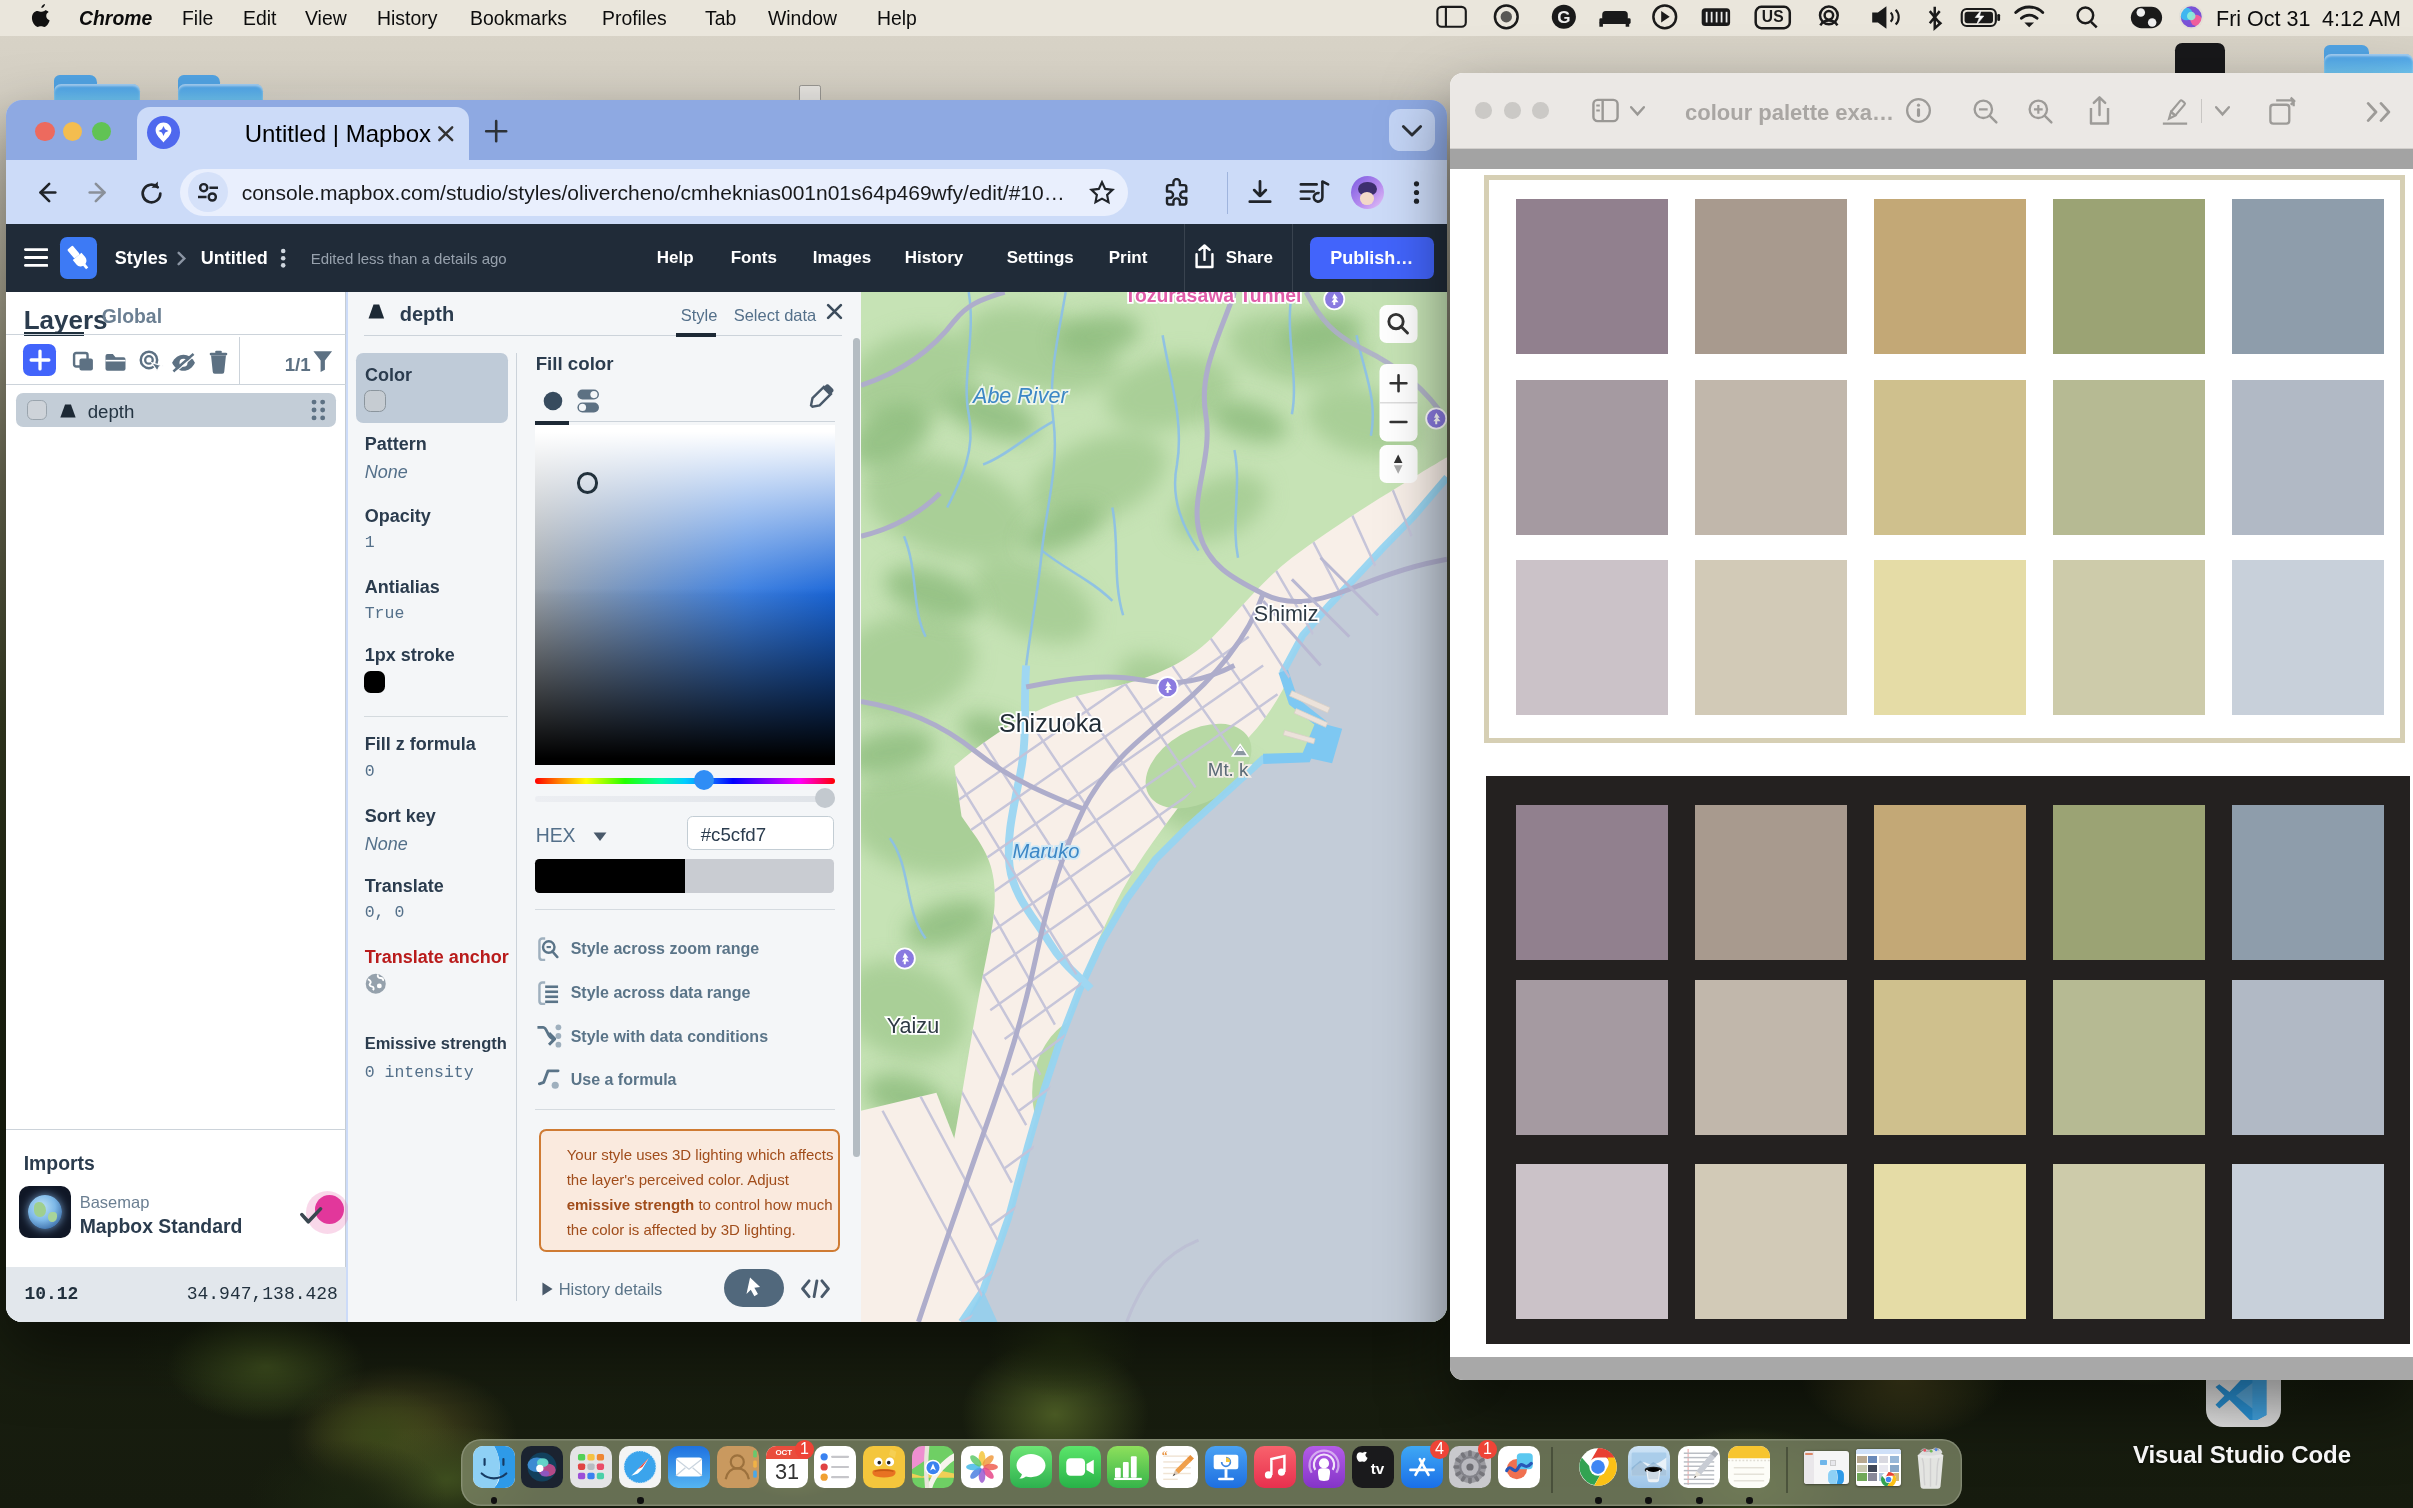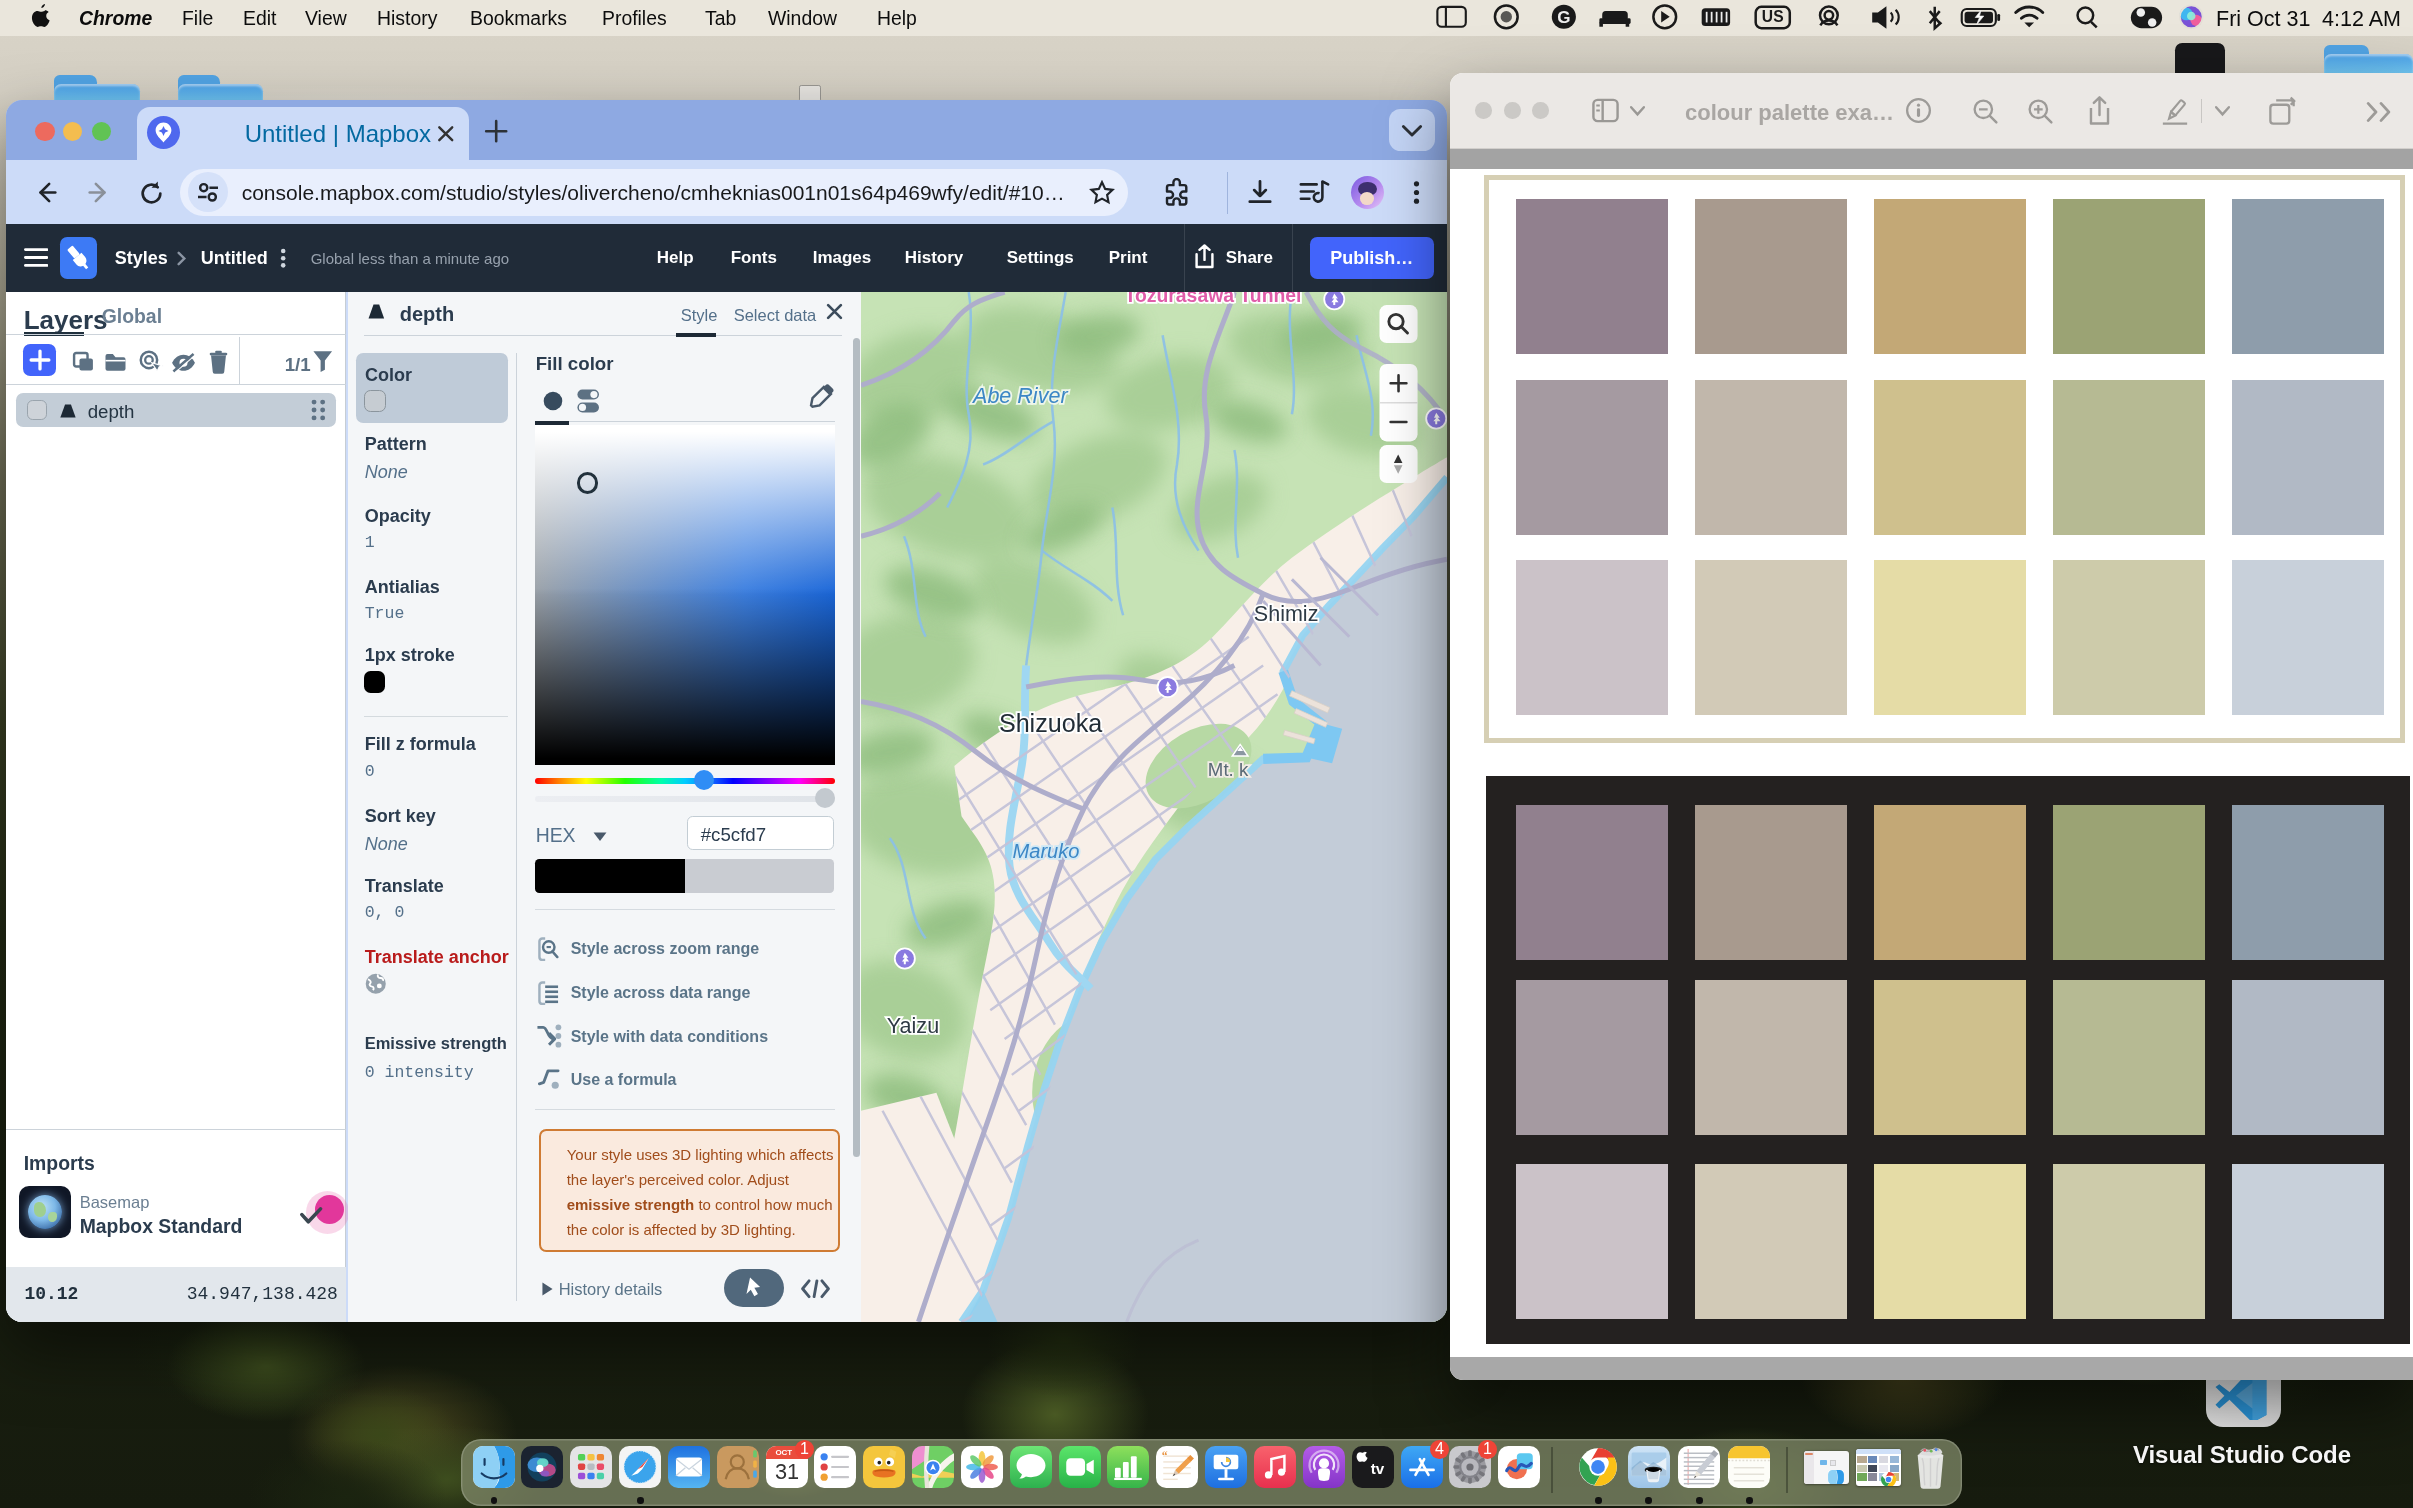--- a/index.html
+++ b/index.html
@@ -196,21 +196,21 @@
       <div class="tl" style="left:29.5px; background:#ed6a5e;"></div>
       <div class="tl" style="left:57px; background:#f4bd4f;"></div>
       <div class="tl" style="left:86px; background:#61c354;"></div>
       <div id="tab">
         <div class="abs" style="left:10.8px; top:9.3px; width:33px; height:33px; border-radius:50%; background:#4f68ee;">
           <svg width="33" height="33" viewBox="0 0 46 46">
               <path d="M23 9c6 0 11 4.6 11 11 0 7-7 12-11 17-4-5-11-10-11-17 0-6.4 5-11 11-11z" fill="#fff"></path>
               <path d="M23 14l2.2 4.6L30 20.8l-4.8 2.2L23 27.8l-2.2-4.8L16 20.8l4.8-2.2z" fill="#4f68ee"></path>
             </svg>
         </div>
-        <span class="abs" style="left:108px; top:13px; font-size:24px; color:#0369a1;">Untitled | Mapbox</span>
+        <span class="abs" style="left:108px; top:13px; font-size:24px; color:#000000;">Untitled | Mapbox</span>
         <svg class="abs" style="left:298px; top:16px;" width="21.5" height="21.5" viewBox="0 0 30 30">
             <path d="M6 6L24 24M24 6L6 24" stroke="#333" stroke-width="3.4" stroke-linecap="round"></path>
           </svg>
       </div>
       <svg class="abs" style="left:478px; top:18.7px;" width="24.4" height="24.4" viewBox="0 0 34 34">
           <path d="M17 3v28M3 17h28" stroke="#2c3137" stroke-width="3.6" stroke-linecap="round"></path>
         </svg>
       <div class="abs" style="left:1383px; top:8.6px; width:46px; height:42px; background:#c3d4f5; border-radius:11.5px;">
         <svg width="46" height="42" viewBox="0 0 64 58">
             <path d="M20 24l12 12 12-12" fill="none" stroke="#2c3137" stroke-width="4" stroke-linecap="round" stroke-linejoin="round"></path>
@@ -297,21 +297,21 @@
           <path d="M8 4l8 8-8 8" fill="none" stroke="#8b95a3" stroke-width="3.4" stroke-linecap="round"></path>
         </svg>
       <span class="mh" style="left:195px; font-weight:bold; font-size:18px;">Untitled</span>
       <svg class="abs" style="left:270px; top:22px;" width="14.4" height="24.4" viewBox="0 0 20 34">
           <g fill="#cfd6de">
             <circle cx="10" cy="7" r="3.2"></circle>
             <circle cx="10" cy="17" r="3.2"></circle>
             <circle cx="10" cy="27" r="3.2"></circle>
           </g>
         </svg>
-      <span class="mh" style="left:305px; top:26px; font-size:15px; color:#97a1ad;">Global less than a minute ago</span>
+      <span class="mh" style="left:305px; top:26px; font-size:15px; color:#97a1ad;">Edited less than a details ago</span>
       <span class="mh" style="left:651px; font-weight:bold;">Help</span>
       <span class="mh" style="left:725px; font-weight:bold;">Fonts</span>
       <span class="mh" style="left:807px; font-weight:bold;">Images</span>
       <span class="mh" style="left:899px; font-weight:bold;">History</span>
       <span class="mh" style="left:1001px; font-weight:bold;">Settings</span>
       <span class="mh" style="left:1103px; font-weight:bold;">Print</span>
       <div class="abs" style="left:1178px; top:0; width:1.4px; height:68px; background:#39434f;"></div>
       <svg class="abs" style="left:1187px; top:20px;" width="23" height="26" viewBox="0 0 32 36">
           <path d="M16 2v20M9 8l7-6 7 6" fill="none" stroke="#fff" stroke-width="3.4" stroke-linecap="round" stroke-linejoin="round"></path>
           <path d="M5 14v18h22V14" fill="none" stroke="#fff" stroke-width="3.4" stroke-linecap="round" stroke-linejoin="round"></path>

